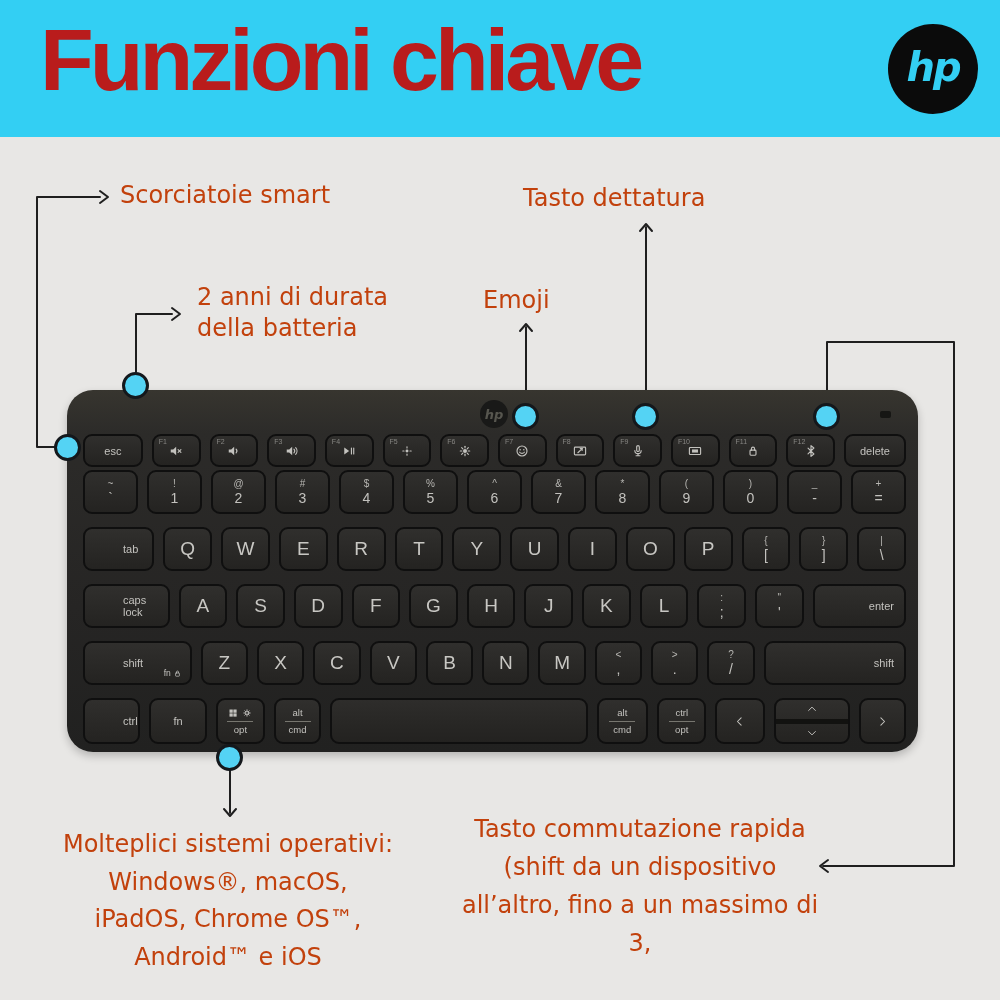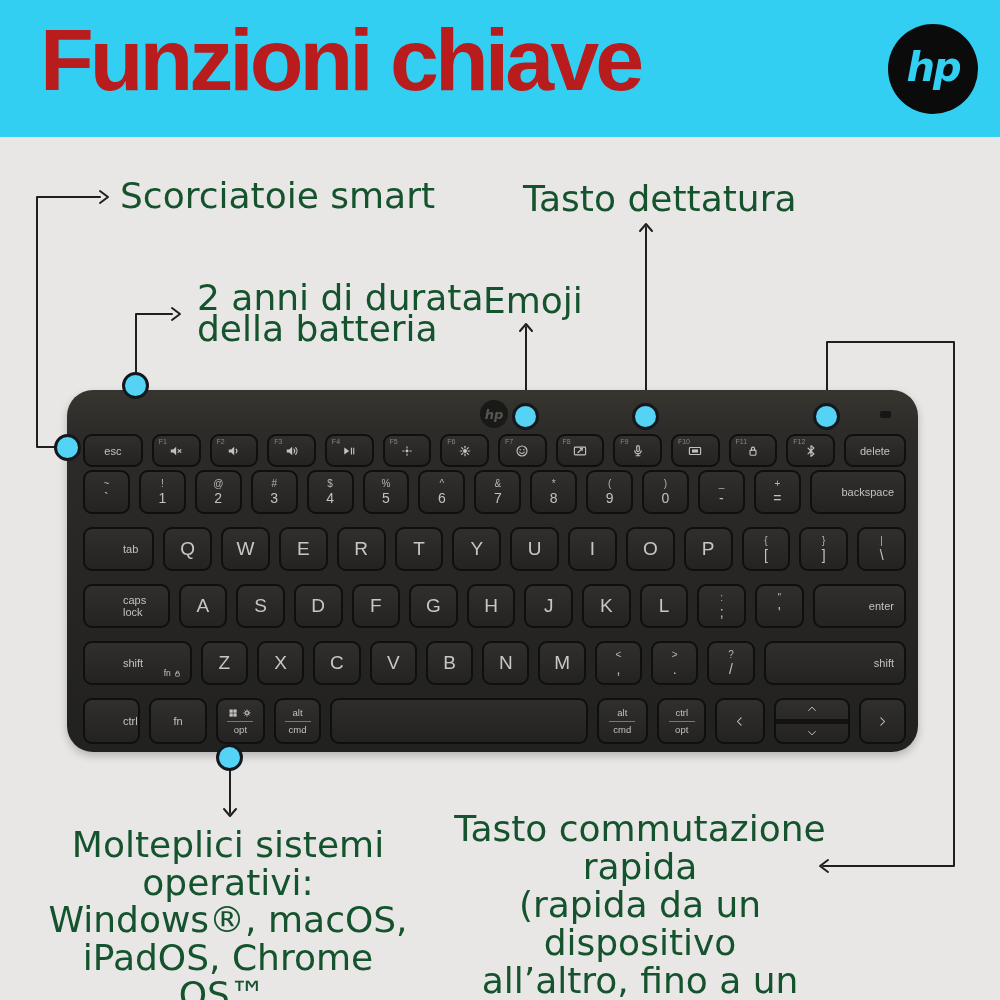--- a/index.html
+++ b/index.html
@@ -17,21 +17,21 @@
   .banner{position:absolute;left:0;top:0;width:1000px;height:137px;background:var(--banner);}
   .banner h1{position:absolute;left:40px;top:16px;margin:0;
     font-family:"Liberation Sans",sans-serif;font-weight:700;font-size:88px;line-height:1;
     letter-spacing:-4px;color:#b91c1c;}
   .hp-badge{position:absolute;right:22px;top:24px;width:90px;height:90px;border-radius:50%;
     background:#0b0b0b;display:flex;align-items:center;justify-content:center;}
   .hp-badge span{color:var(--banner);font-family:"DejaVu Sans",sans-serif;font-style:italic;
     font-weight:700;font-size:40px;letter-spacing:-2px;transform:translateY(-2px);}
 
   
-  .callout{position:absolute;color:#14532d;font-size:36px;line-height:31px;}
+  .callout{position:absolute;color:#c2410c;font-size:24px;line-height:31px;}
   #smart-label{left:120px;top:180px;}
   #battery-label{left:197px;top:282px;line-height:31px;}
   #emoji-label{left:483px;top:285px;}
   #dictation-label{left:523px;top:183px;}
   #os-label{left:28px;top:826px;width:400px;text-align:center;line-height:37.5px;}
   #switch-label{left:449px;top:810px;width:382px;text-align:center;line-height:38px;}
 
   
   svg.overlay{position:absolute;left:0;top:0;pointer-events:none;}
   .overlay polyline{fill:none;stroke:var(--line);stroke-width:2;stroke-linecap:round;stroke-linejoin:round;}
@@ -273,23 +273,20 @@
             <span class="kbot">0</span>
           </div>
           <div class="key dual" style="flex-grow: 1;">
             <span class="ktop">_</span>
             <span class="kbot">-</span>
           </div>
           <div class="key dual" style="flex-grow: 1;">
             <span class="ktop">+</span>
             <span class="kbot">=</span>
           </div>
-          <div class="key text" style="flex-grow: 2.15;">
-            <span class="klabel al-r">backspace</span>
-          </div>
         </div>
         <div class="krow">
           <div class="key text" style="flex-grow: 1.5;">
             <span class="klabel al-l">tab</span>
           </div>
           <div class="key char" style="flex-grow: 1;">
             <span class="kchar">Q</span>
           </div>
           <div class="key char" style="flex-grow: 1;">
             <span class="kchar">W</span>
@@ -508,17 +505,17 @@
   <div class="callout" id="emoji-label">Emoji</div>
   <div class="callout" id="os-label">
       <div>Molteplici sistemi operativi:</div>
       <div>Windows®, macOS,</div>
       <div>iPadOS, Chrome OS™,</div>
       <div>Android™ e iOS</div>
     </div>
   <div class="callout" id="dictation-label">Tasto dettatura</div>
   <div class="callout" id="switch-label">
       <div>Tasto commutazione rapida</div>
-      <div>(rapida da un dispositivo</div>
+      <div>(shift da un dispositivo</div>
       <div>all’altro, fino a un massimo di 3,</div>
     </div>
 
 </div>
 
 </body></html>

